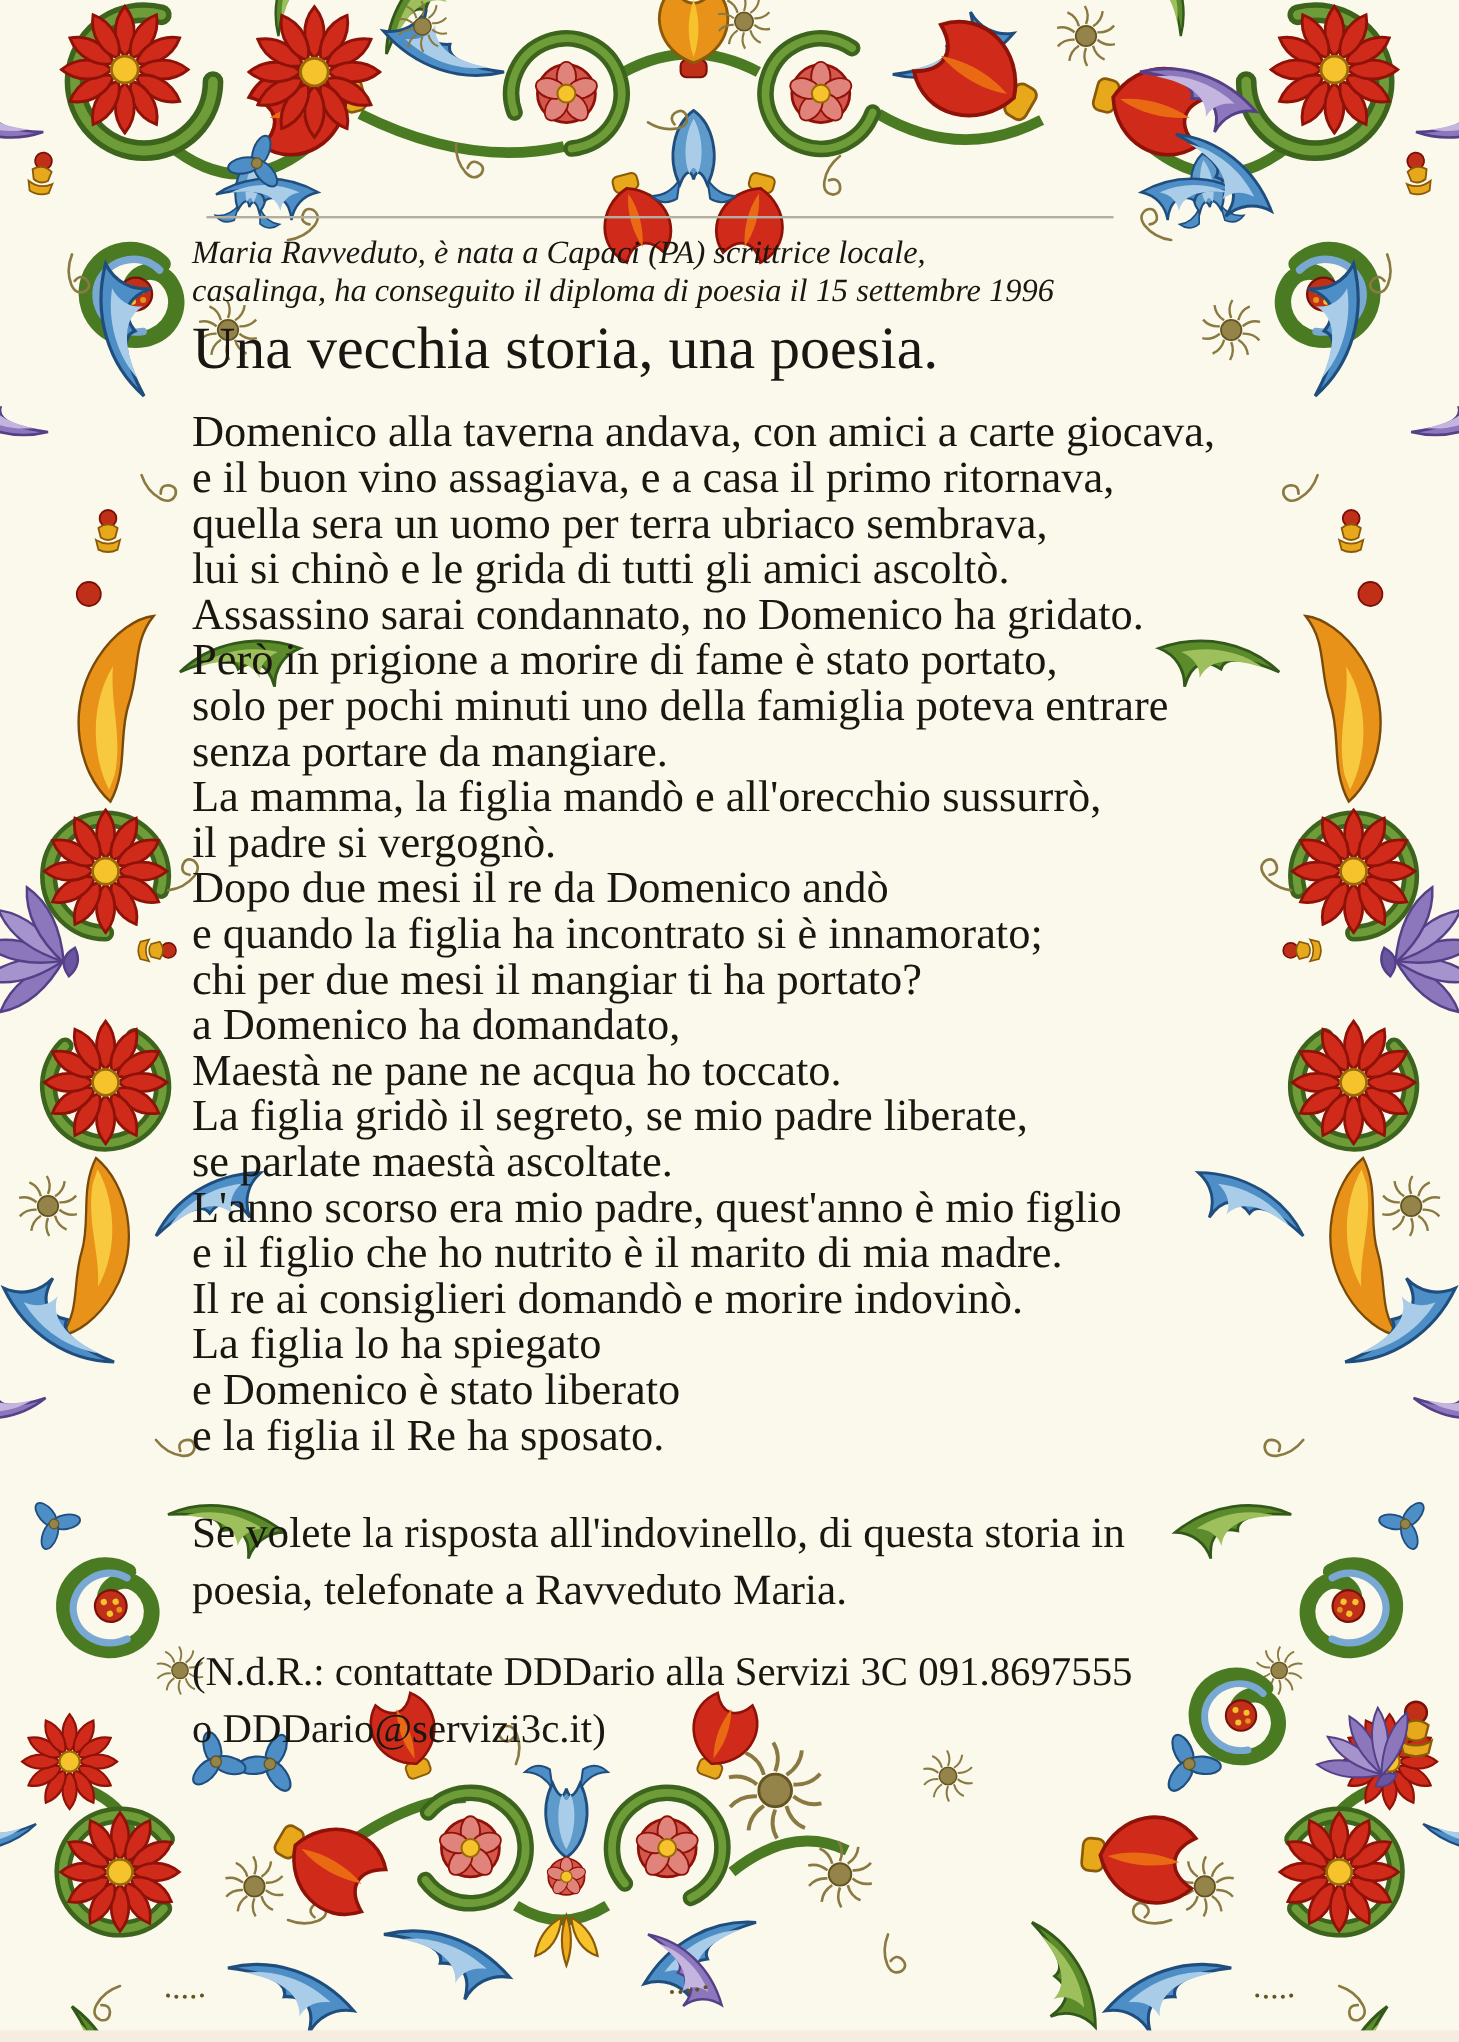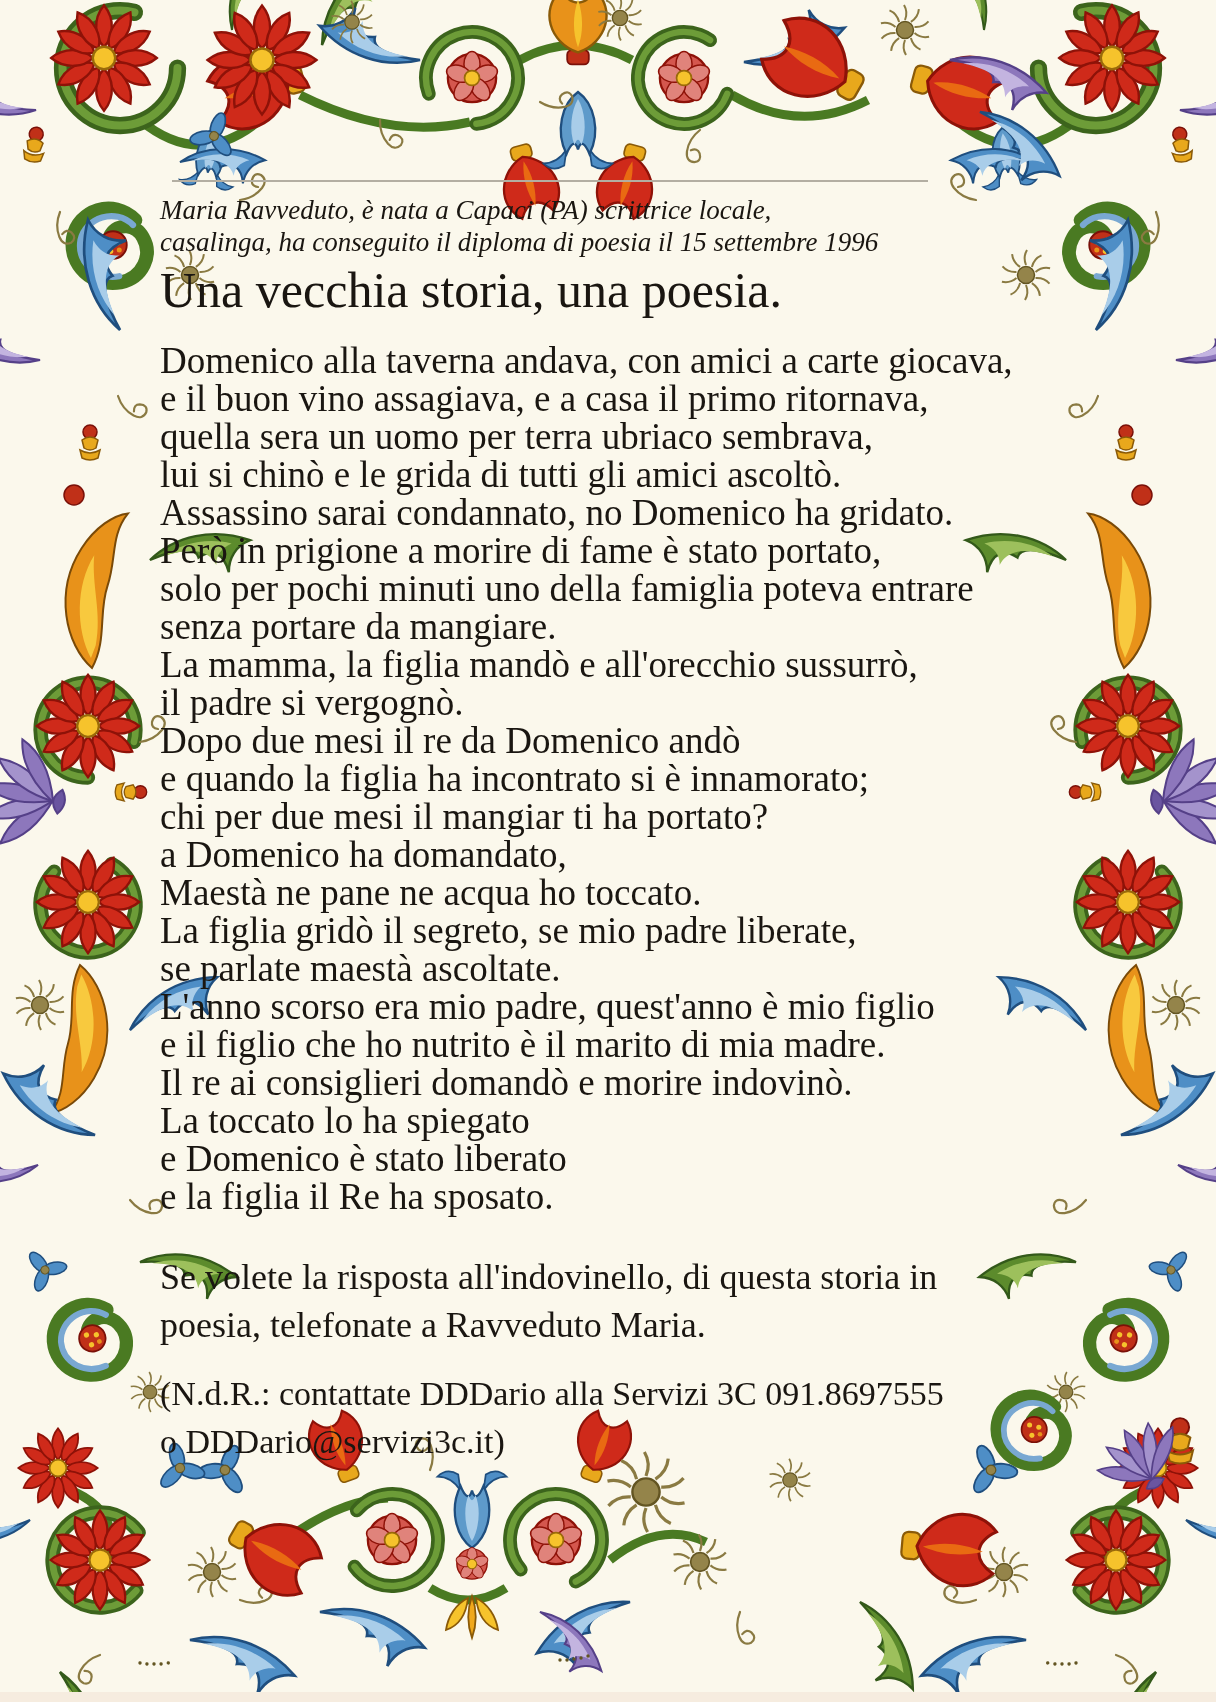--- a/index.html
+++ b/index.html
@@ -296,21 +296,21 @@
         <div class="line">Dopo due mesi il re da Domenico andò</div>
         <div class="line">e quando la figlia ha incontrato si è innamorato;</div>
         <div class="line">chi per due mesi il mangiar ti ha portato?</div>
         <div class="line">a Domenico ha domandato,</div>
         <div class="line">Maestà ne pane ne acqua ho toccato.</div>
         <div class="line">La figlia gridò il segreto, se mio padre liberate,</div>
         <div class="line">se parlate maestà ascoltate.</div>
         <div class="line">L'anno scorso era mio padre, quest'anno è mio figlio</div>
         <div class="line">e il figlio che ho nutrito è il marito di mia madre.</div>
         <div class="line">Il re ai consiglieri domandò e morire indovinò.</div>
-        <div class="line">La toccato lo ha spiegato</div>
+        <div class="line">La figlia lo ha spiegato</div>
         <div class="line">e Domenico è stato liberato</div>
         <div class="line">e la figlia il Re ha sposato.</div>
       </div>
     <div class="outro">
         <div class="line">Se volete la risposta all'indovinello, di questa storia in</div>
         <div class="line">poesia, telefonate a Ravveduto Maria.</div>
       </div>
     <div class="note">
         <div class="line">(N.d.R.: contattate DDDario alla Servizi 3C 091.8697555</div>
         <div class="line">o DDDario@servizi3c.it)</div>

